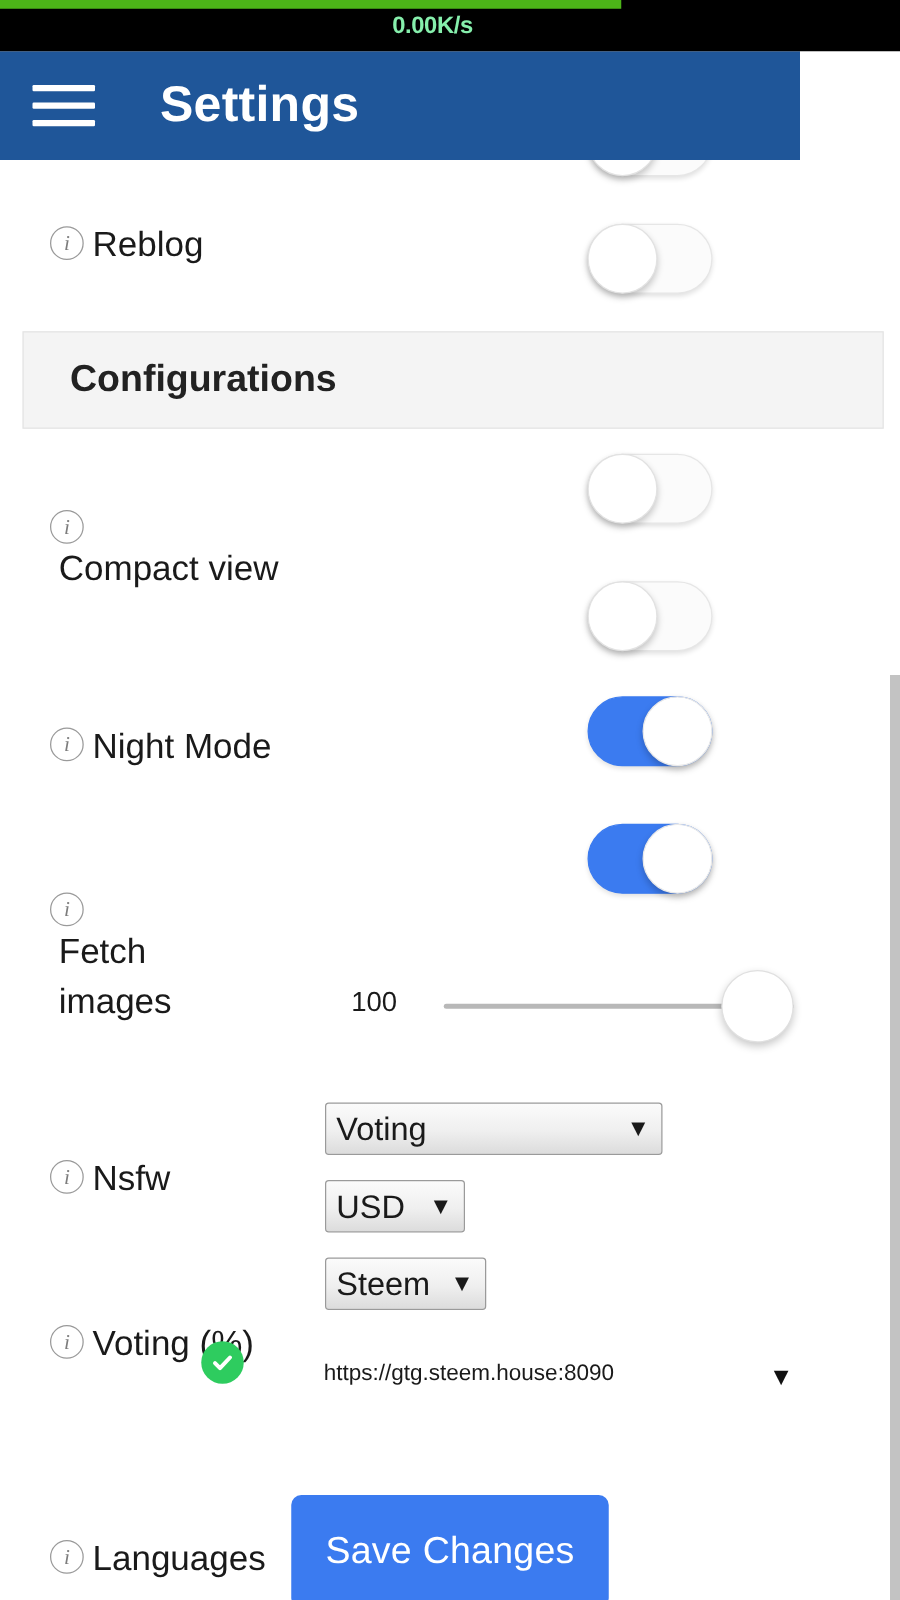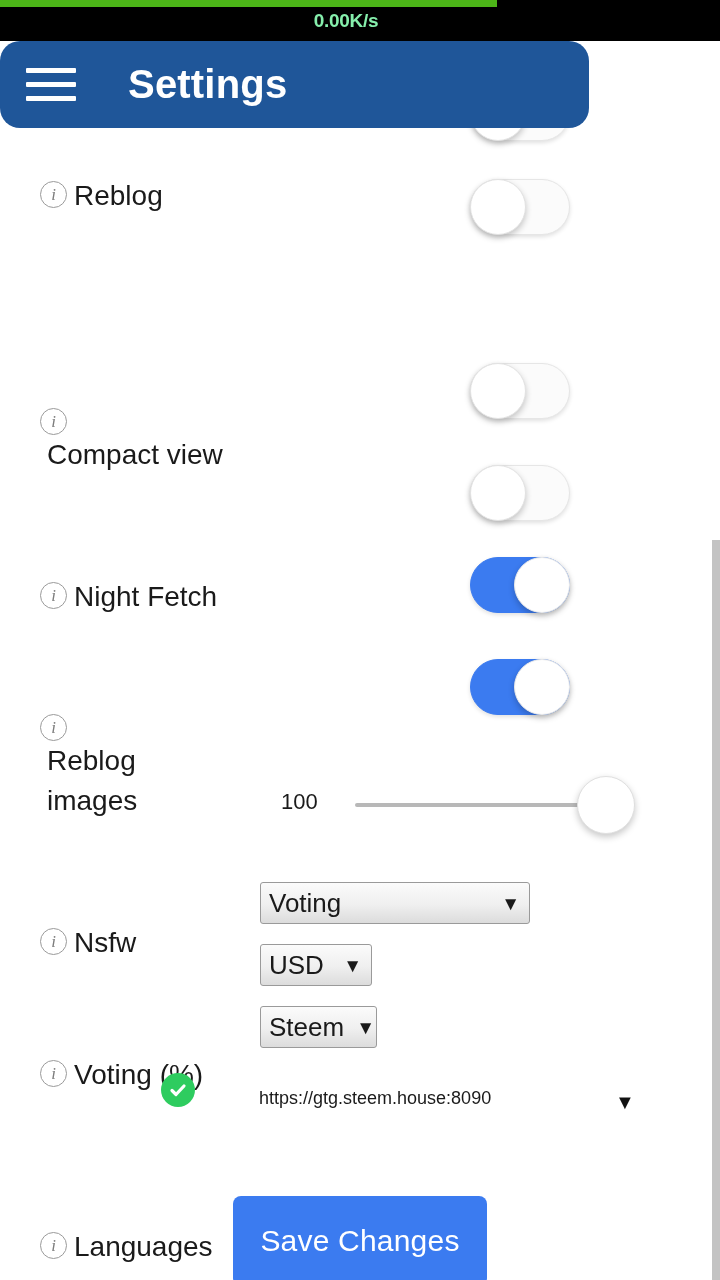--- a/index.html
+++ b/index.html
@@ -110,27 +110,26 @@
     font-weight: bold;
     letter-spacing: -0.3px;
     padding-right: 28px;
     box-sizing: border-box;
   }
 
   
   .appbar {
     position: absolute;
     top: 41px; left: 0;
-    width: 589px;
+    width: 640px;
     height: 87px;
     background: #1F5699;
     display: flex;
     align-items: center;
     z-index: 25;
-    border-radius: 20px;
   }
   .hamburger {
     width: 56px;
     height: 44px;
     margin-left: 26px;
     display: flex;
     flex-direction: column;
     justify-content: center;
     gap: 9px;
     cursor: pointer;
@@ -379,45 +378,48 @@
     <div class="row" style="top:48px;">
       <div class="label-wrap">
         <span class="info-icon">i</span>
         <span class="row-label">Reblog</span>
       </div>
     </div>
     <div class="switch" style="left:470px; top:51px;">
       <div class="knob"></div>
     </div>
 
+    <div class="section-header" style="top:137px;">
+      <span class="section-header-title">Configurations</span>
+    </div>
 
     <div class="row" style="top:235px;">
       <div class="label-wrap" style="max-width:200px;">
         <span class="info-icon">i</span>
         <span class="row-label">Compact view</span>
       </div>
     </div>
     <div class="switch" style="left:470px; top:235px;">
       <div class="knob"></div>
     </div>
 
     <div class="row" style="top:337px;">
       <div class="label-wrap">
         <span class="info-icon">i</span>
-        <span class="row-label">Night Fetch</span>
+        <span class="row-label">Night Mode</span>
       </div>
     </div>
     <div class="switch" style="left:470px; top:337px;">
       <div class="knob"></div>
     </div>
 
     <div class="row" style="top:429px;">
       <div class="label-wrap" style="max-width:160px;">
         <span class="info-icon">i</span>
-        <span class="row-label">Reblog images</span>
+        <span class="row-label">Fetch images</span>
       </div>
     </div>
     <div class="switch on" style="left:470px; top:429px;">
       <div class="knob"></div>
     </div>
 
     <div class="row" style="top:531px;">
       <div class="label-wrap">
         <span class="info-icon">i</span>
         <span class="row-label">Nsfw</span>
@@ -446,21 +448,21 @@
     <div class="select-box" style="left:260px; top:754px; width:270px;">
       <span class="select-value">Voting</span>
       <span class="select-caret">▼</span>
     </div>
 
     <div class="select-box" style="left:260px; top:816px; width:112px;">
       <span class="select-value">USD</span>
       <span class="select-caret">▼</span>
     </div>
 
-    <div class="select-box" style="left:260px; top:878px; width:117px;">
+    <div class="select-box" style="left:260px; top:878px; width:129px;">
       <span class="select-value">Steem</span>
       <span class="select-caret">▼</span>
     </div>
 
     <div class="check-badge" style="left:161px; top:945px;">
       <svg width="22" height="22" viewBox="0 0 22 22" aria-hidden="true">
         <path d="M5 11.5 L9 15.5 L17 7" stroke="#ffffff" stroke-width="3.2" fill="none" stroke-linecap="round" stroke-linejoin="round"></path>
       </svg>
     </div>
     <span class="server-url" style="left:259px; top:960px;">https://gtg.steem.house:8090</span>

